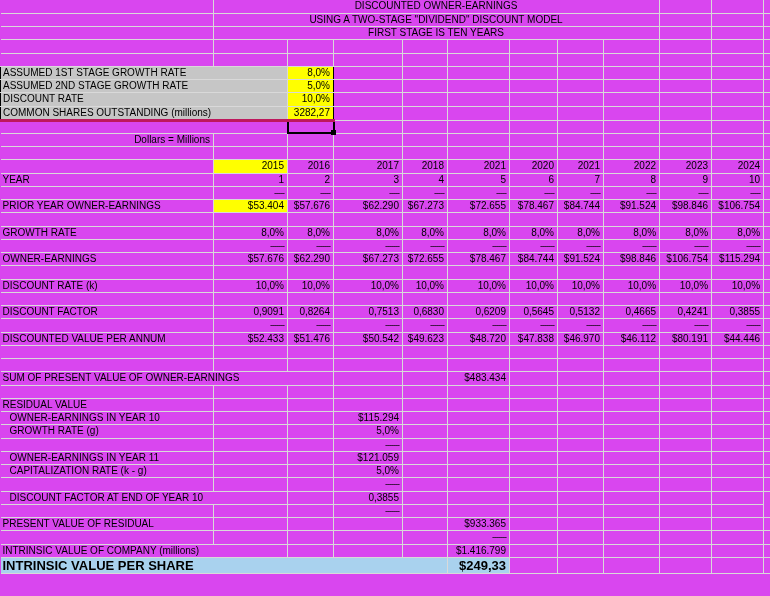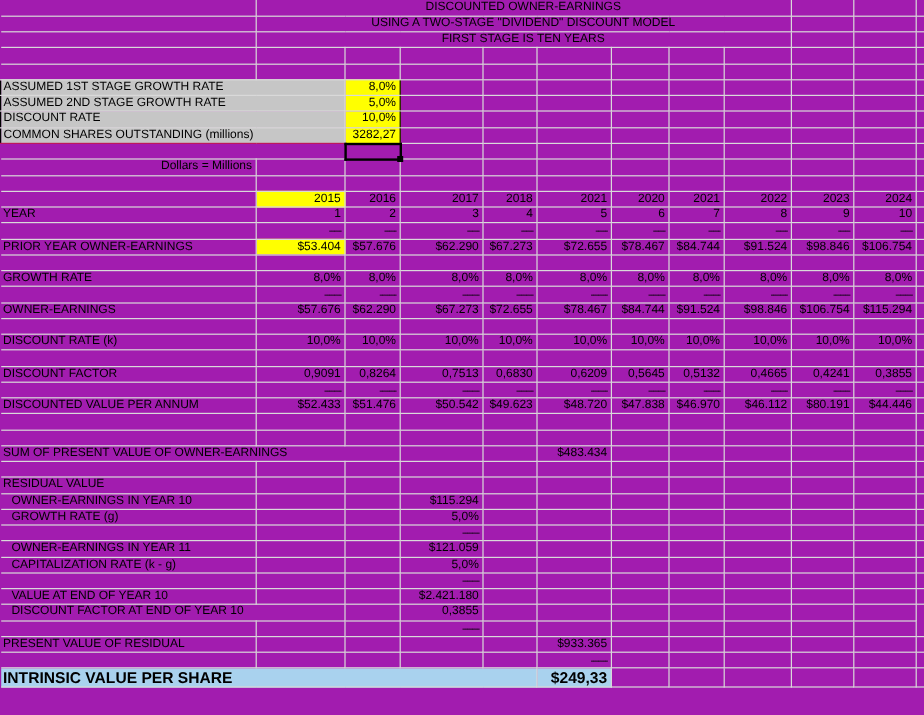--- a/index.html
+++ b/index.html
@@ -1,31 +1,31 @@
 <!DOCTYPE html>
 <html><head>
 <meta charset="utf-8">
 <style>
   html,body{margin:0;padding:0;background:#fff;}
-  #sheet{width:770px;height:596px;overflow:hidden;background:#a21caf;
+  #sheet{width:770px;height:596px;overflow:hidden;background:#d946ef;
          font-family:"Liberation Sans",sans-serif;color:#000;}
   table{border-collapse:collapse;table-layout:fixed;width:770px;}
   tr{height:13.25px;}
   td{border-right:1px solid #D9D9D9;border-bottom:1px solid #D9D9D9;
      font-size:10px;line-height:12px;padding:0 3px 0 2px;
      white-space:nowrap;overflow:visible;vertical-align:middle;}
   .ctr{text-align:center;}
   .num{text-align:right;}
   .lbl{text-align:left;}
   .ind{padding-left:9px;}
   .it{text-align:right;}
   .gray{background:#C6C6C6;}
   .blue{background:#A9D2EE;}
   .kt{border-top:1px solid #000;}
-  .kb{border-bottom:1px solid #be185d;margin-left:31px;}
+  .kb{border-bottom:3px solid #be185d;margin-left:31px;}
   .kl{border-left:1px solid #000;}
   .yelin{background:#FFFF00;text-align:right;border-left:1px solid #000;border-right:1px solid #000;}
   .sel{border:2px solid #000;position:relative;}
   .sel .handle{position:absolute;right:-3px;bottom:-3px;width:5px;height:5px;background:#000;display:block;}
   .dash{text-align:right;letter-spacing:-1px;font-size:9px;}
   tr.yrow td:nth-child(2), tr.prow td:nth-child(2){background:#FFFF00;}
   tr.final{height:15px;}
   tr.final td{font-size:13px;font-weight:bold;line-height:15px;}
 </style>
 </head>
@@ -566,34 +566,20 @@
           <td></td>
           <td></td>
           <td></td>
           <td></td>
           <td></td>
           <td></td>
           <td></td>
           <td></td>
         </tr>
 
-<tr>
-          <td class="lbl ind">VALUE AT END OF YEAR 10</td>
-          <td></td>
-          <td></td>
-          <td class="num">$2.421.180</td>
-          <td></td>
-          <td></td>
-          <td></td>
-          <td></td>
-          <td></td>
-          <td></td>
-          <td></td>
-          <td></td>
-        </tr>
 
 <tr>
           <td colspan="2" class="lbl ind">DISCOUNT FACTOR AT END OF YEAR 10</td>
           <td></td>
           <td class="num">0,3855</td>
           <td></td>
           <td></td>
           <td></td>
           <td></td>
           <td></td>
@@ -639,20 +625,33 @@
           <td></td>
           <td class="dash">-------</td>
           <td></td>
           <td></td>
           <td></td>
           <td></td>
           <td></td>
           <td></td>
         </tr>
 
+<tr>
+          <td colspan="2" class="lbl">INTRINSIC VALUE OF COMPANY (millions)</td>
+          <td></td>
+          <td></td>
+          <td></td>
+          <td class="num">$1.416.799</td>
+          <td></td>
+          <td></td>
+          <td></td>
+          <td></td>
+          <td></td>
+          <td></td>
+        </tr>
 
 <tr class="final">
           <td colspan="5" class="lbl blue">INTRINSIC VALUE PER SHARE</td>
           <td class="num blue">$249,33</td>
           <td></td>
           <td></td>
           <td></td>
           <td></td>
           <td></td>
           <td></td>

